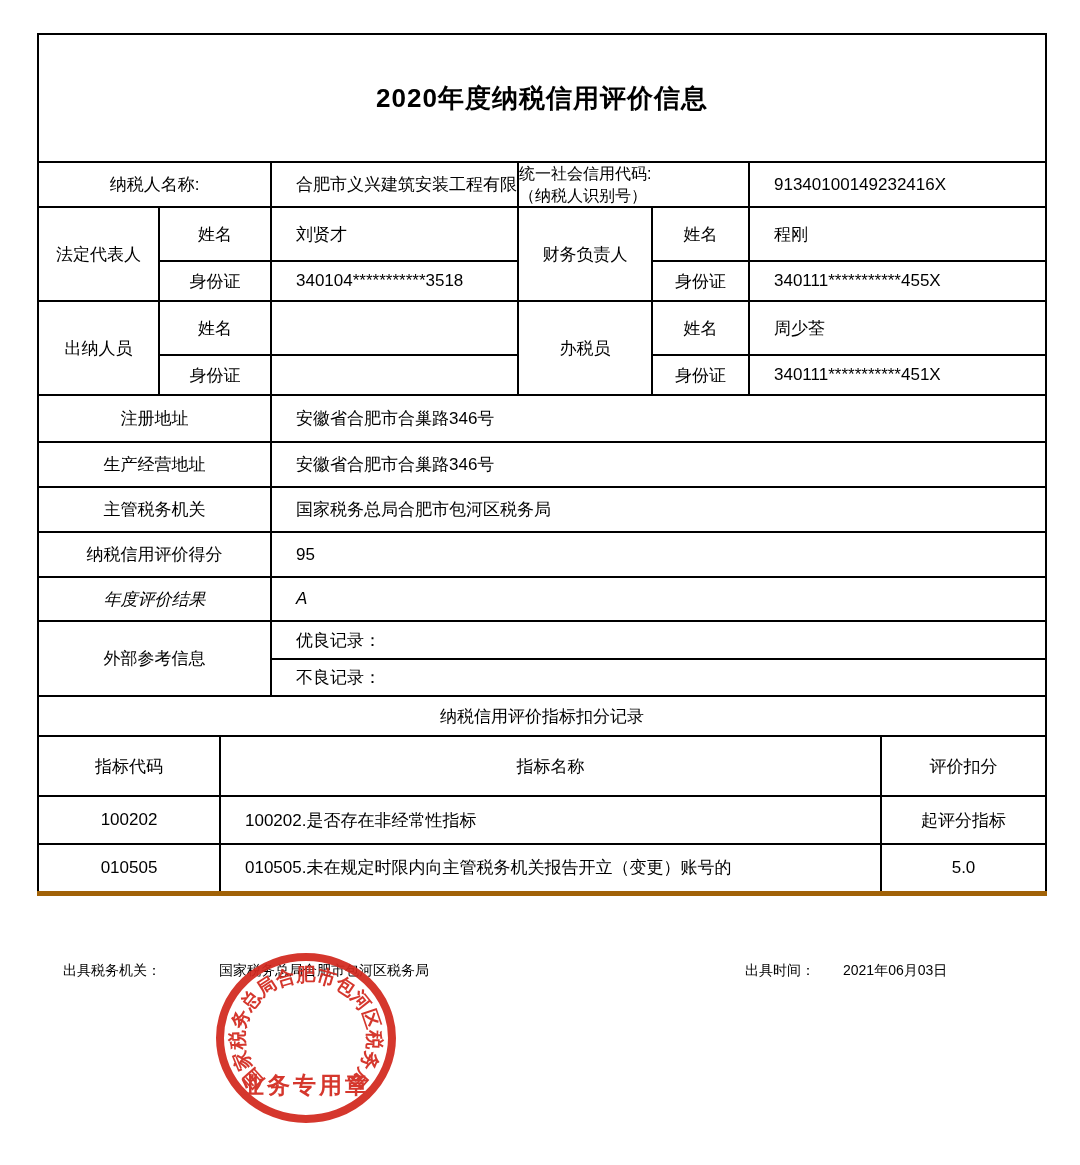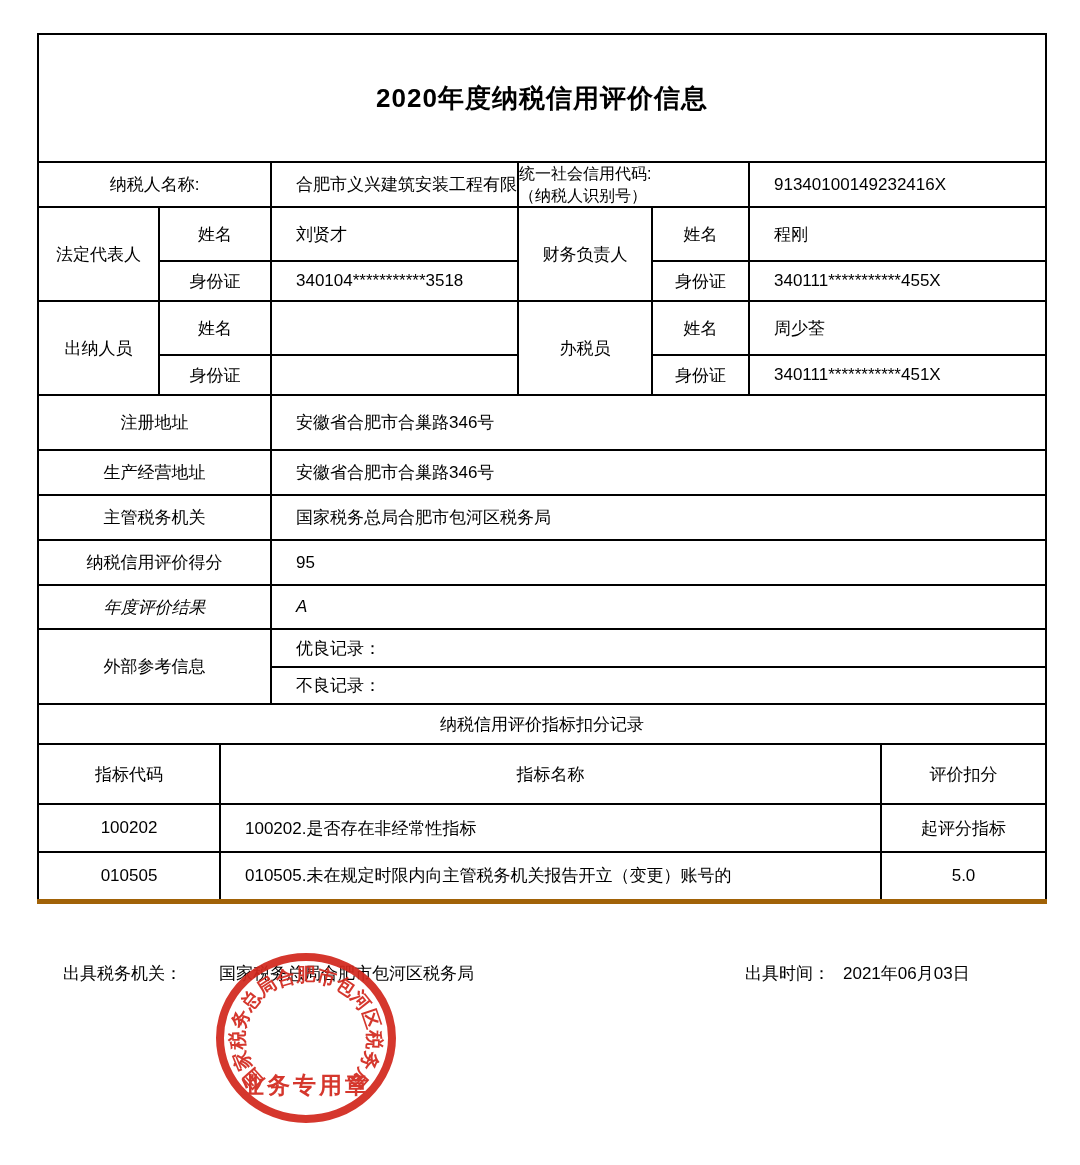--- a/index.html
+++ b/index.html
@@ -14,25 +14,25 @@
   td {
     border:2px solid #000; font-size:17px; vertical-align:middle;
     overflow:hidden; white-space:nowrap;
   }
   .c { text-align:center; }
   .v { text-align:left; padding-left:24px; }
   .title-cell { height:128px; text-align:center; }
   .doc-title { font-size:26px; font-weight:bold; letter-spacing:1px; }
   .two-line { font-size:16px; line-height:1.35; text-align:left; }
   tr.h53 { height:40px; } tr.h54 { height:54px; }
-  tr.h47 { height:55px; } tr.h45 { height:45px; } tr.h44 { height:44px;font-style:italic; }
+  tr.h47 { height:47px; } tr.h45 { height:45px; } tr.h44 { height:44px;font-style:italic; }
   tr.h38 { height:38px; } tr.h37 { height:37px; }
   tr.h60 { height:60px; } tr.h48 { height:48px; } tr.h49 { height:49px; }
   #deduction-table { margin-top:-2px; border-bottom:5px solid #a16207; }
-  .footer-line { position:absolute; left:37px; top:962px; width:1008px; height:24px; font-size:17px; }
+  .footer-line { position:absolute; left:37px; top:962px; width:1008px; height:24px; font-size:14px; }
   .footer-line span { position:absolute; top:0; }
   .f-issuer-label { left:26px; }
   .f-issuer { left:182px; }
   .f-date-label { left:708px; }
   .f-date { left:806px; }
   .seal {
     position:absolute; left:214px; top:952px; width:184px; height:172px;
     z-index:5; opacity:0.93;
   }
   .seal text { font-family:"DejaVu Serif","Liberation Serif",serif; font-weight:bold; }

